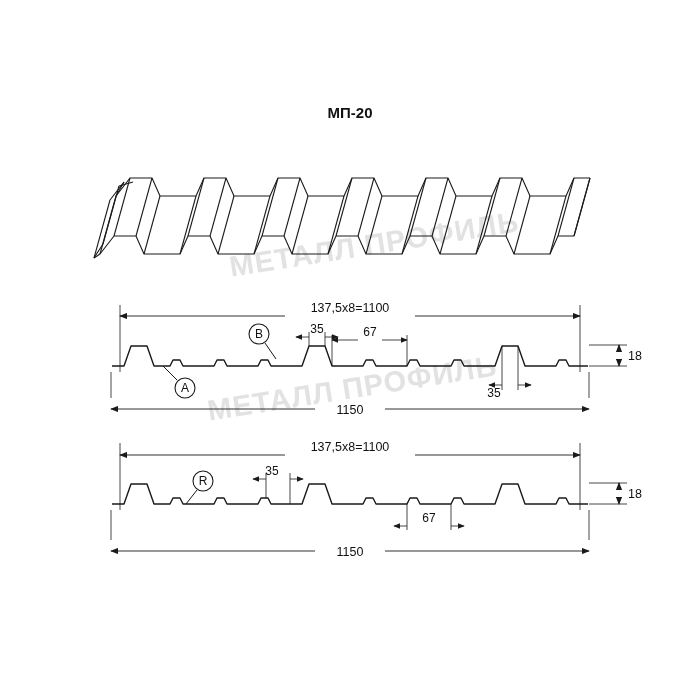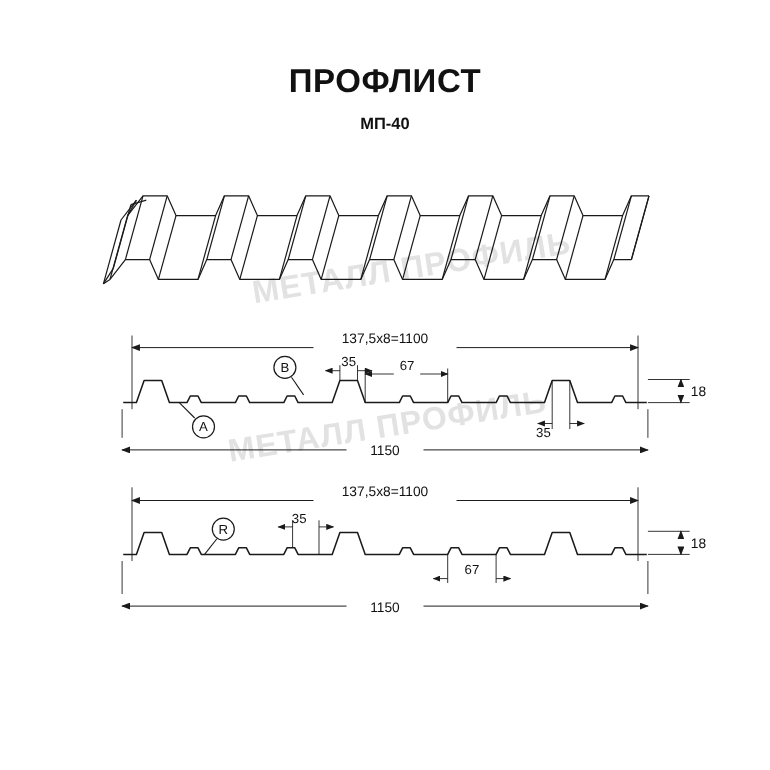--- a/index.html
+++ b/index.html
@@ -60,22 +60,21 @@
     pointer-events: none;
   }
   .wm-1 { left: 228px; top: 228px; font-size: 29px; letter-spacing: 1px; transform: rotate(-9deg); }
   .wm-2 { left: 206px; top: 372px; font-size: 29px; letter-spacing: 1px; transform: rotate(-9deg); }
 </style>
 </head>
 <body>
 
 <div class="page">
 
-  <div class="title">ПРОФЛИСТ</div>
-  <div class="subtitle">МП-40</div>
+  <div class="subtitle">МП-20</div>
 
   <div class="wm wm-1">МЕТАЛЛ ПРОФИЛЬ</div>
   <div class="wm wm-2">МЕТАЛЛ ПРОФИЛЬ</div>
 
   <svg class="svg-layer" viewBox="0 0 700 700">
     <defs>
       <marker id="arrIn" markerWidth="9" markerHeight="7" refX="8" refY="3.5" orient="auto">
         <path d="M0,0 L9,3.5 L0,7 z" fill="#1a1a1a"></path>
       </marker>
       <marker id="arrOut" markerWidth="9" markerHeight="7" refX="1" refY="3.5" orient="auto">

